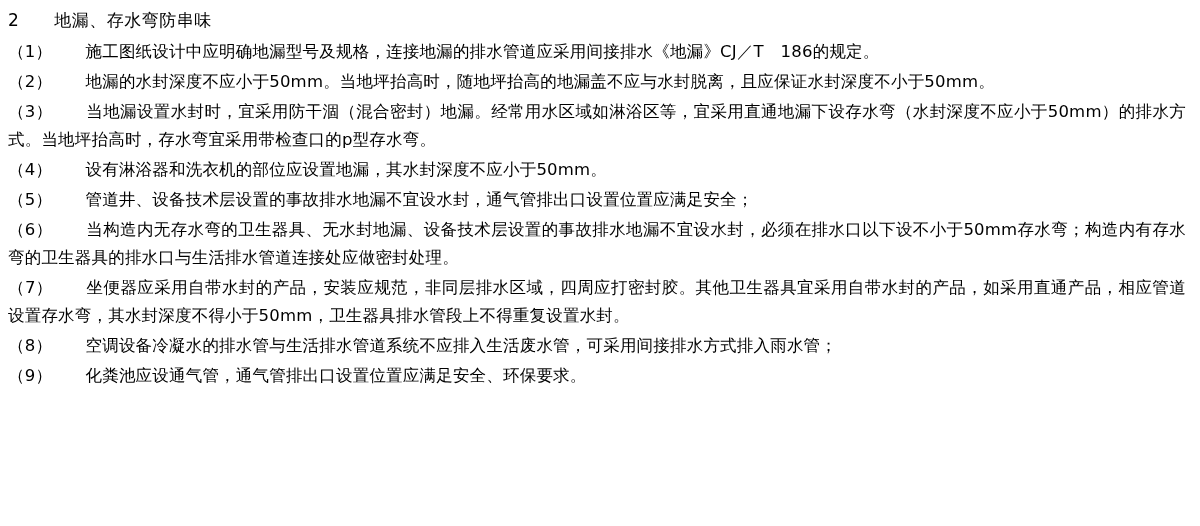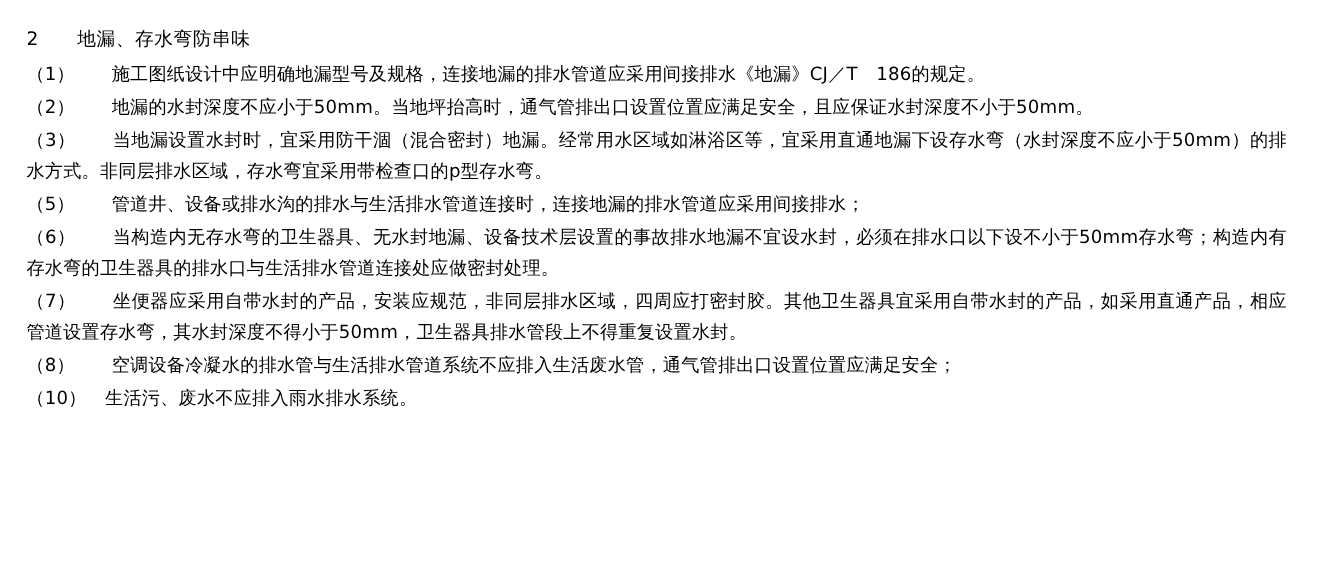--- a/index.html
+++ b/index.html
@@ -11,21 +11,21 @@
     width: 1200px;
     height: 526px;
     overflow: hidden;
     font-family: "DejaVu Sans", "Liberation Sans", sans-serif;
     color: #000000;
   }
   .page {
     position: relative;
     width: 1200px;
     height: 526px;
-    padding: 16px;
+    padding: 0;
     box-sizing: border-box;
   }
   .doc-body {
     padding: 6px 14px 0 8px;
   }
   .heading {
     font-size: 17px;
     line-height: 28px;
     font-weight: normal;
     letter-spacing: 0.5px;
@@ -50,30 +50,31 @@
 </head>
 <body>
 
 <div class="page">
   <div class="doc-body">
 
     <div class="heading">2　　地漏、存水弯防串味</div>
 
     <p class="para"><span class="lbl">（1）</span><span class="lbl">　　</span><span class="txt">施工图纸设计中应明确地漏型号及规格，连接地漏的排水管道应采用间接排水《地漏》CJ／T　186的规定。</span></p>
 
-    <p class="para"><span class="lbl">（2）</span><span class="lbl">　　</span><span class="txt">地漏的水封深度不应小于50mm。当地坪抬高时，通气管排出口设置位置应满足安全，且应保证水封深度不小于50mm。</span></p>
+    <p class="para"><span class="lbl">（2）</span><span class="lbl">　　</span><span class="txt">地漏的水封深度不应小于50mm。当地坪抬高时，随地坪抬高的地漏盖不应与水封脱离，且应保证水封深度不小于50mm。</span></p>
 
-    <p class="para"><span class="lbl">（3）</span><span class="lbl">　　</span><span class="txt">当地漏设置水封时，宜采用防干涸（混合密封）地漏。经常用水区域如淋浴区等，宜采用直通地漏下设存水弯（水封深度不应小于50mm）的排水方式。非同层排水区域，存水弯宜采用带检查口的p型存水弯。</span></p>
+    <p class="para"><span class="lbl">（3）</span><span class="lbl">　　</span><span class="txt">当地漏设置水封时，宜采用防干涸（混合密封）地漏。经常用水区域如淋浴区等，宜采用直通地漏下设存水弯（水封深度不应小于50mm）的排水方式。当地坪抬高时，存水弯宜采用带检查口的p型存水弯。</span></p>
 
+    <p class="para"><span class="lbl">（4）</span><span class="lbl">　　</span><span class="txt">设有淋浴器和洗衣机的部位应设置地漏，其水封深度不应小于50mm。</span></p>
 
-    <p class="para"><span class="lbl">（5）</span><span class="lbl">　　</span><span class="txt">管道井、设备或排水沟的排水与生活排水管道连接时，连接地漏的排水管道应采用间接排水；</span></p>
+    <p class="para"><span class="lbl">（5）</span><span class="lbl">　　</span><span class="txt">管道井、设备技术层设置的事故排水地漏不宜设水封，通气管排出口设置位置应满足安全；</span></p>
 
     <p class="para"><span class="lbl">（6）</span><span class="lbl">　　</span><span class="txt">当构造内无存水弯的卫生器具、无水封地漏、设备技术层设置的事故排水地漏不宜设水封，必须在排水口以下设不小于50mm存水弯；构造内有存水弯的卫生器具的排水口与生活排水管道连接处应做密封处理。</span></p>
 
     <p class="para"><span class="lbl">（7）</span><span class="lbl">　　</span><span class="txt">坐便器应采用自带水封的产品，安装应规范，非同层排水区域，四周应打密封胶。其他卫生器具宜采用自带水封的产品，如采用直通产品，相应管道设置存水弯，其水封深度不得小于50mm，卫生器具排水管段上不得重复设置水封。</span></p>
 
-    <p class="para"><span class="lbl">（8）</span><span class="lbl">　　</span><span class="txt">空调设备冷凝水的排水管与生活排水管道系统不应排入生活废水管，通气管排出口设置位置应满足安全；</span></p>
+    <p class="para"><span class="lbl">（8）</span><span class="lbl">　　</span><span class="txt">空调设备冷凝水的排水管与生活排水管道系统不应排入生活废水管，可采用间接排水方式排入雨水管；</span></p>
 
+    <p class="para"><span class="lbl">（9）</span><span class="lbl">　　</span><span class="txt">化粪池应设通气管，通气管排出口设置位置应满足安全、环保要求。</span></p>
 
-    <p class="para"><span class="lbl">（10）</span><span class="lbl">　</span><span class="txt">生活污、废水不应排入雨水排水系统。</span></p>
 
   </div>
 </div>
 
 </body></html>

